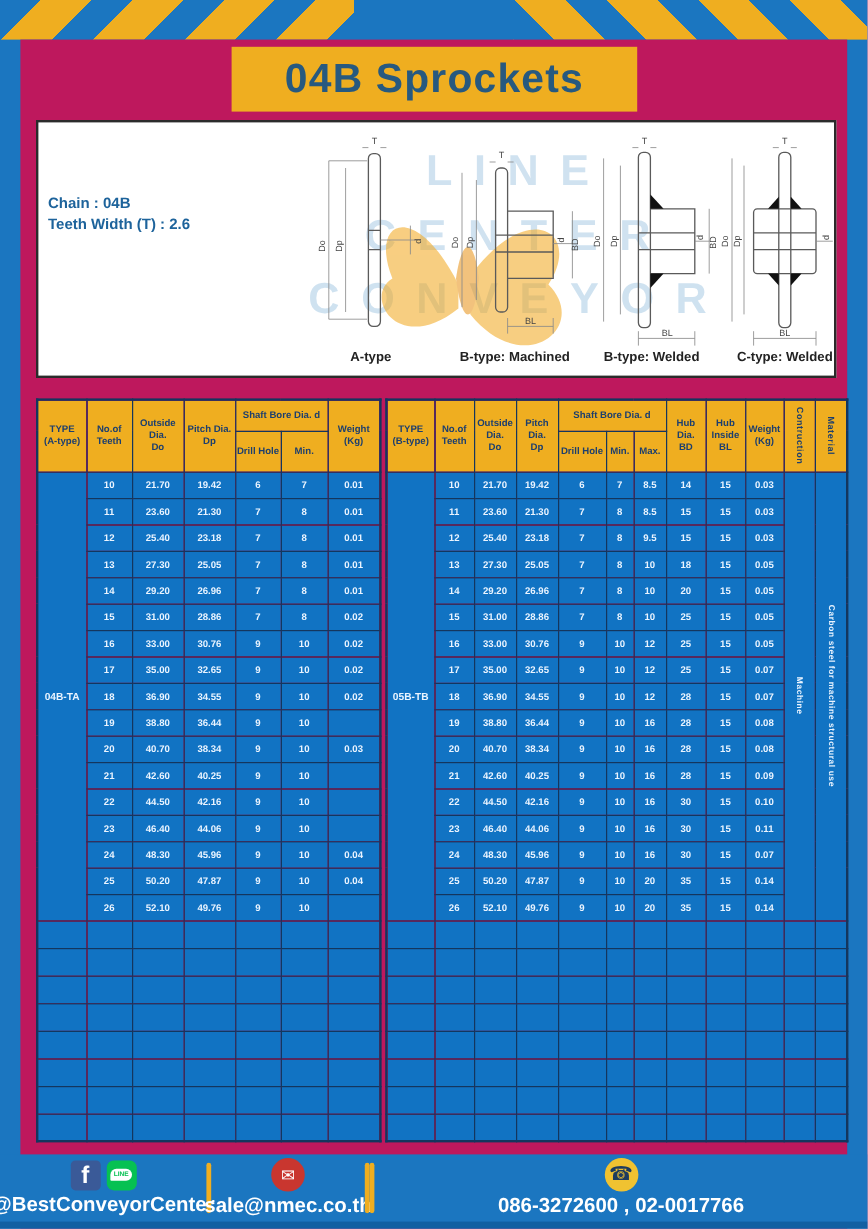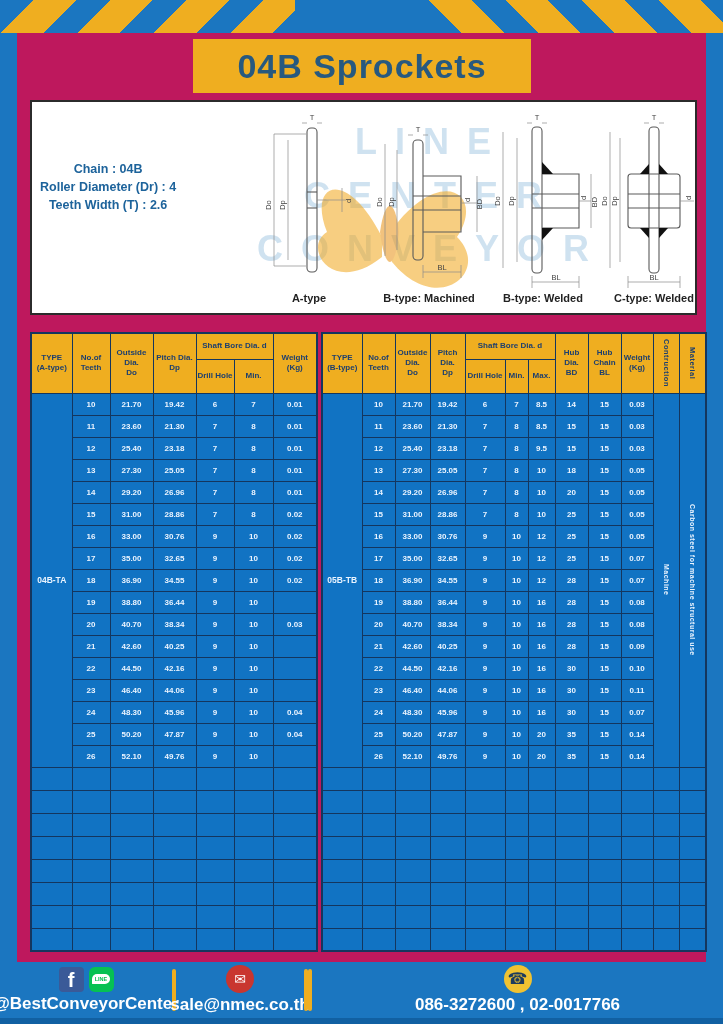--- a/index.html
+++ b/index.html
@@ -22,21 +22,21 @@
   .title-banner{position:absolute;left:176px;top:6px;width:338px;height:54px;background:var(--yellow);
     display:flex;align-items:center;justify-content:center;color:var(--title_navy);
     font-size:34px;font-weight:bold;letter-spacing:1px;}
 
   .diagram-box{position:absolute;left:13px;top:67px;width:667px;height:215px;border:2px solid #2b2b2b;background:#fff;overflow:hidden;}
 
   .watermark{position:absolute;left:150px;top:20px;width:500px;display:flex;flex-direction:column;gap:14px;align-items:center;
     color:var(--watermark);opacity:.55;font-weight:bold;font-size:36px;letter-spacing:18px;line-height:1.1;pointer-events:none;}
   .logo-orange{position:absolute;left:255px;top:35px;opacity:.55;pointer-events:none;}
 
-  .specs{position:absolute;left:8px;top:58px;color:var(--spec_blue);font-weight:bold;font-size:12.5px;line-height:18px;text-align:center;}
+  .specs{position:absolute;left:8px;top:58px;color:var(--spec_blue);font-weight:bold;font-size:12.5px;line-height:18px;}
 
   .diagram{position:absolute;top:8px;width:118px;height:200px;display:flex;flex-direction:column;align-items:center;}
   .diagram svg{flex:0 0 auto;}
   .diagram-label{margin-top:2px;color:#222;font-size:11px;font-weight:bold;white-space:nowrap;}
   .dg{stroke:#5a5a5a;stroke-width:1.1;fill:none;}
   .dm{stroke:#8a8a8a;stroke-width:.7;fill:none;}
   .dt{fill:#444;font-size:7.5px;font-family:"Liberation Sans",sans-serif;}
   .weld{fill:#111;stroke:none;}
 
   table{border-collapse:collapse;table-layout:fixed;position:absolute;border:2px solid var(--grid);}
@@ -89,21 +89,20 @@
         <span>CONVEYOR</span>
       </div>
       <svg class="logo-orange" width="210" height="200" viewBox="0 0 210 200">
         <path d="M95 100 C60 30 20 45 40 95 C15 110 45 160 95 120 Z" fill="#f2a71b"></path>
         <path d="M100 100 C150 25 200 55 170 100 C205 135 150 180 105 125 Z" fill="#f2a71b"></path>
         <path d="M93 95 C98 60 108 60 112 95 C108 135 98 135 93 95 Z" fill="#e89214"></path>
       </svg>
 
       <div class="specs">
         <div>Chain : 04B</div>
-        <div>Roller Diameter (Dr) : 4</div>
         <div>Teeth Width (T) : 2.6</div>
       </div>
 
       <div class="diagram" style="left:218px;">
         <svg width="110" height="180" viewBox="0 0 110 180">
           <text class="dt" x="58" y="10" text-anchor="middle">T</text>
           <line class="dm" x1="48" y1="13" x2="53" y2="13"></line>
             <line class="dm" x1="63" y1="13" x2="68" y2="13"></line>
           <rect class="dg" x="53" y="18" width="10" height="144" rx="4"></rect>
           <line class="dg" x1="53" y1="82" x2="63" y2="82"></line>
@@ -490,21 +489,21 @@
             <div>Pitch Dia.</div>
               <div>Dp</div>
           </th>
           <th colspan="3">Shaft Bore Dia. d</th>
           <th rowspan="2">
             <div>Hub Dia.</div>
               <div>BD</div>
           </th>
           <th rowspan="2">
             <div>Hub</div>
-              <div>Chain</div>
+              <div>Inside</div>
               <div>BL</div>
           </th>
           <th rowspan="2">
             <div>Weight</div>
               <div>(Kg)</div>
           </th>
           <th rowspan="2" class="th-vert">Contruction</th>
           <th rowspan="2" class="th-vert">Material</th>
         </tr>
         <tr class="h2">

